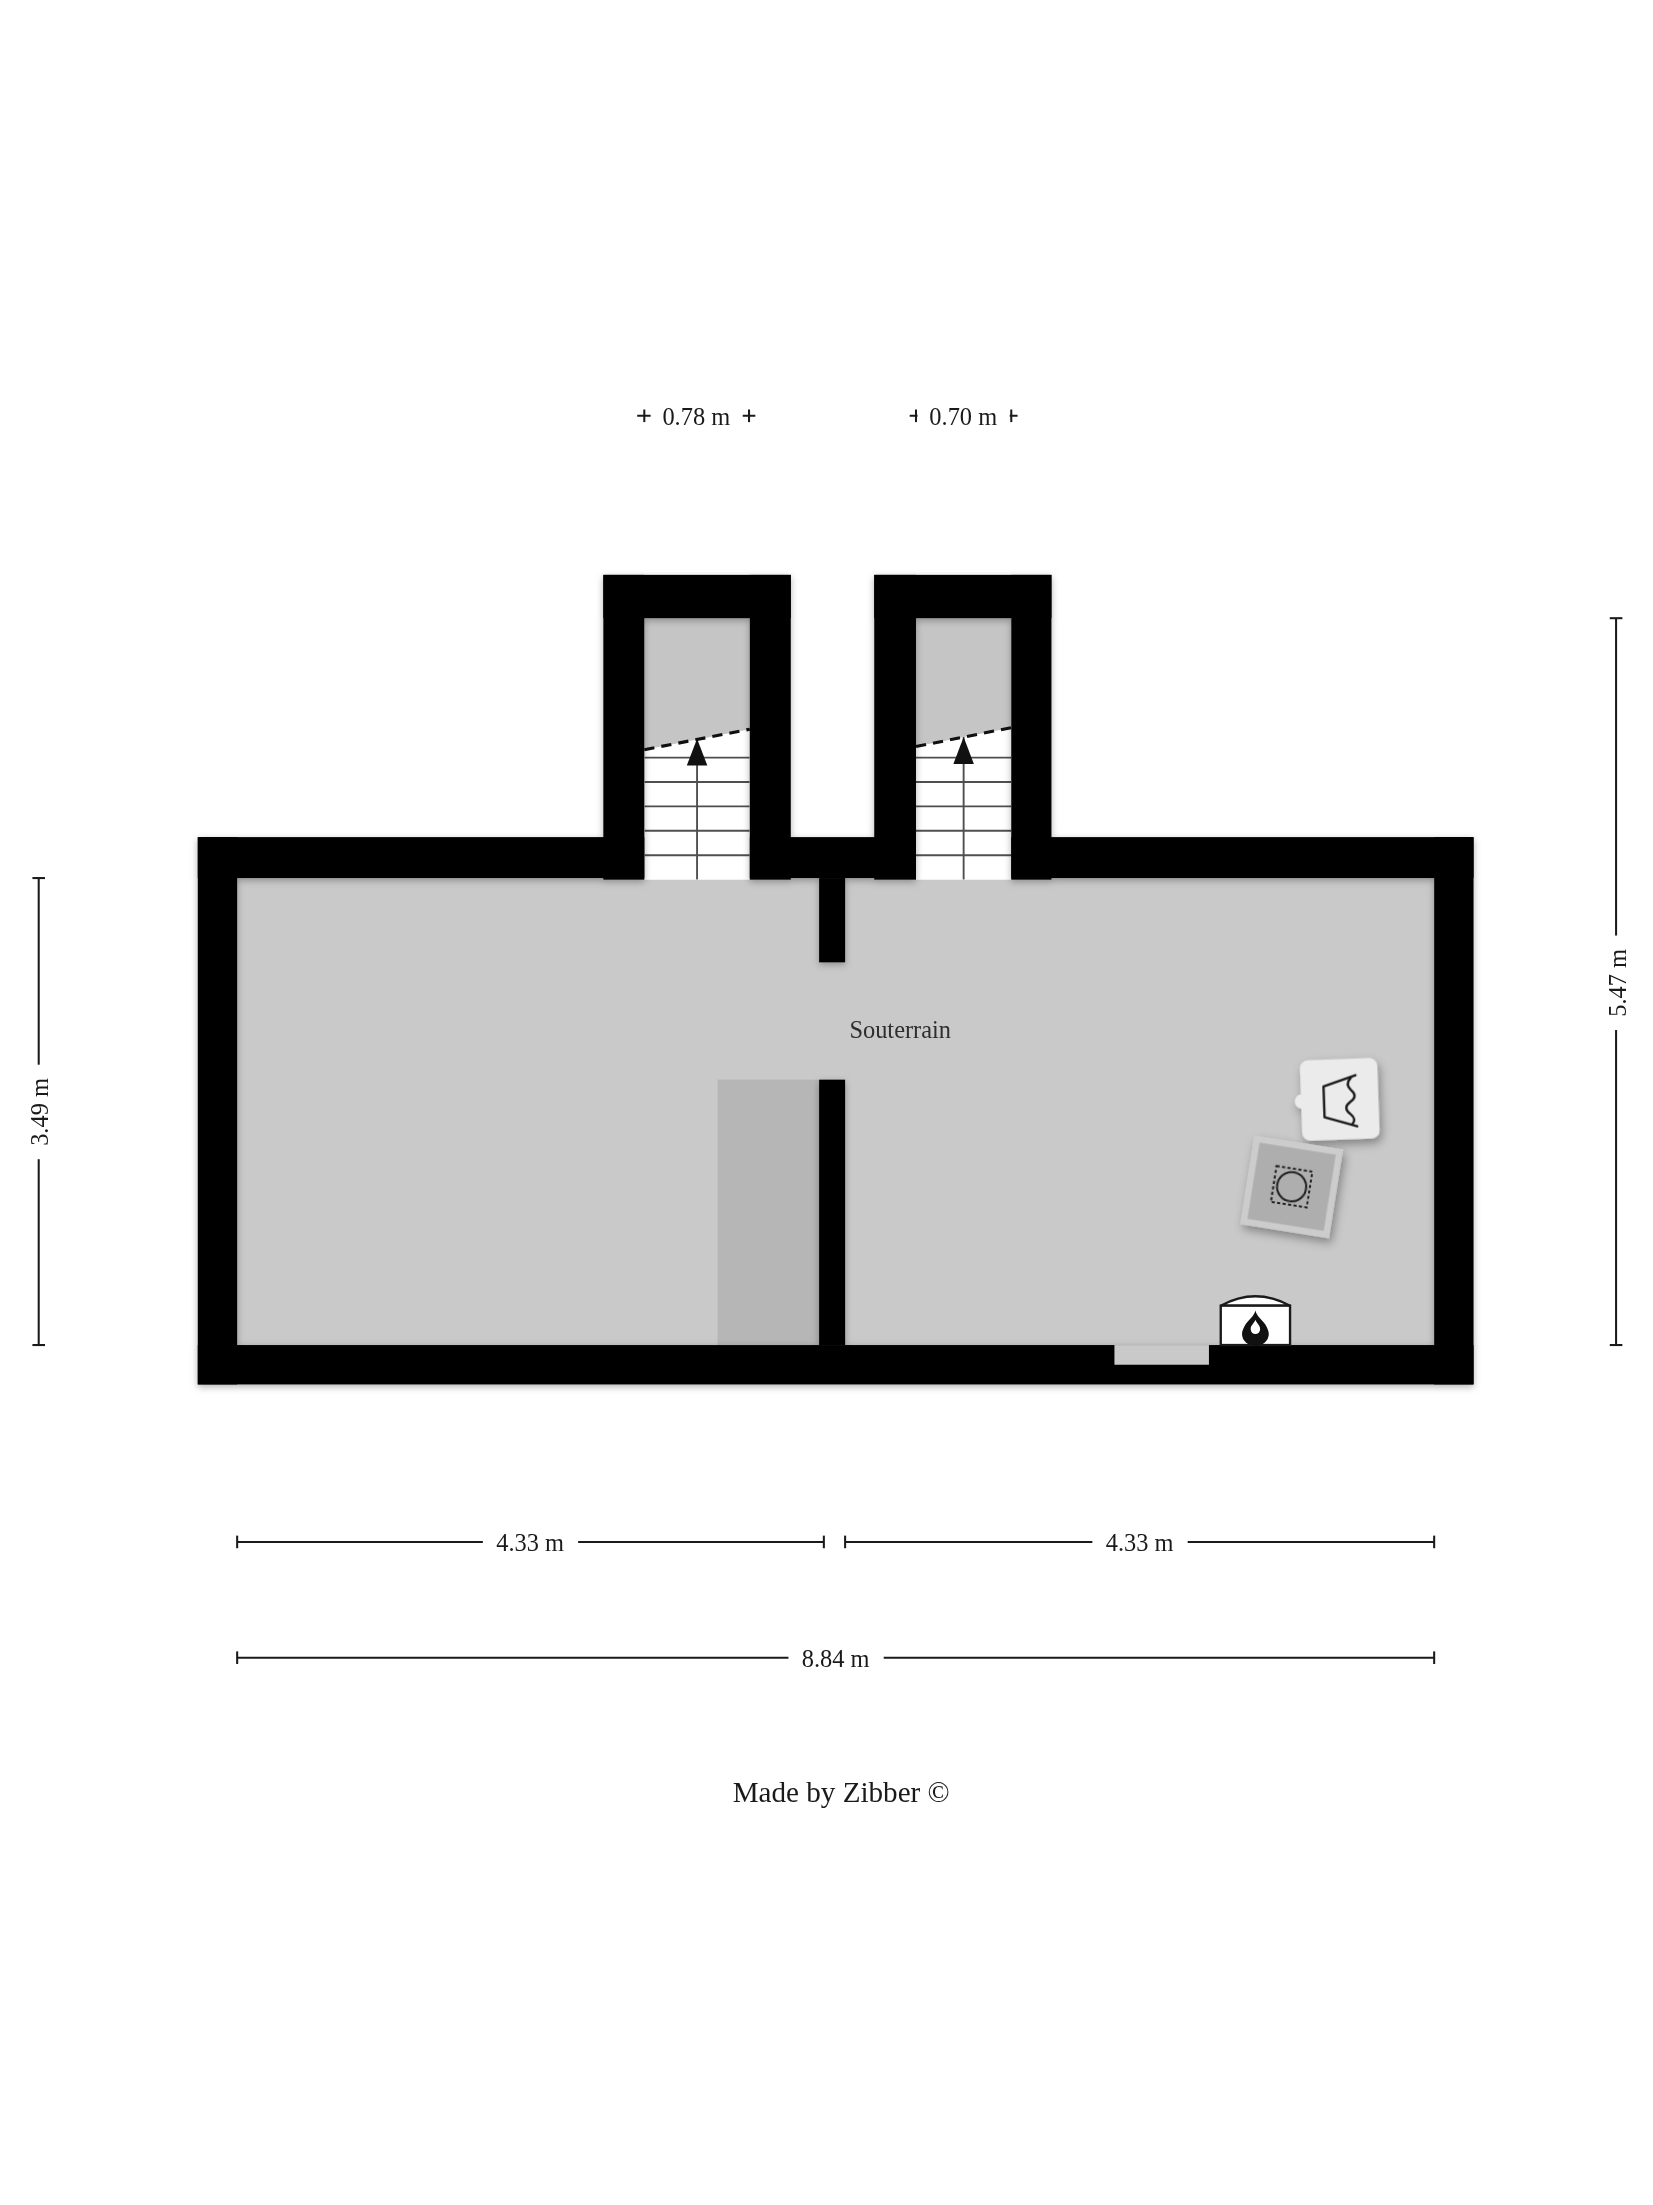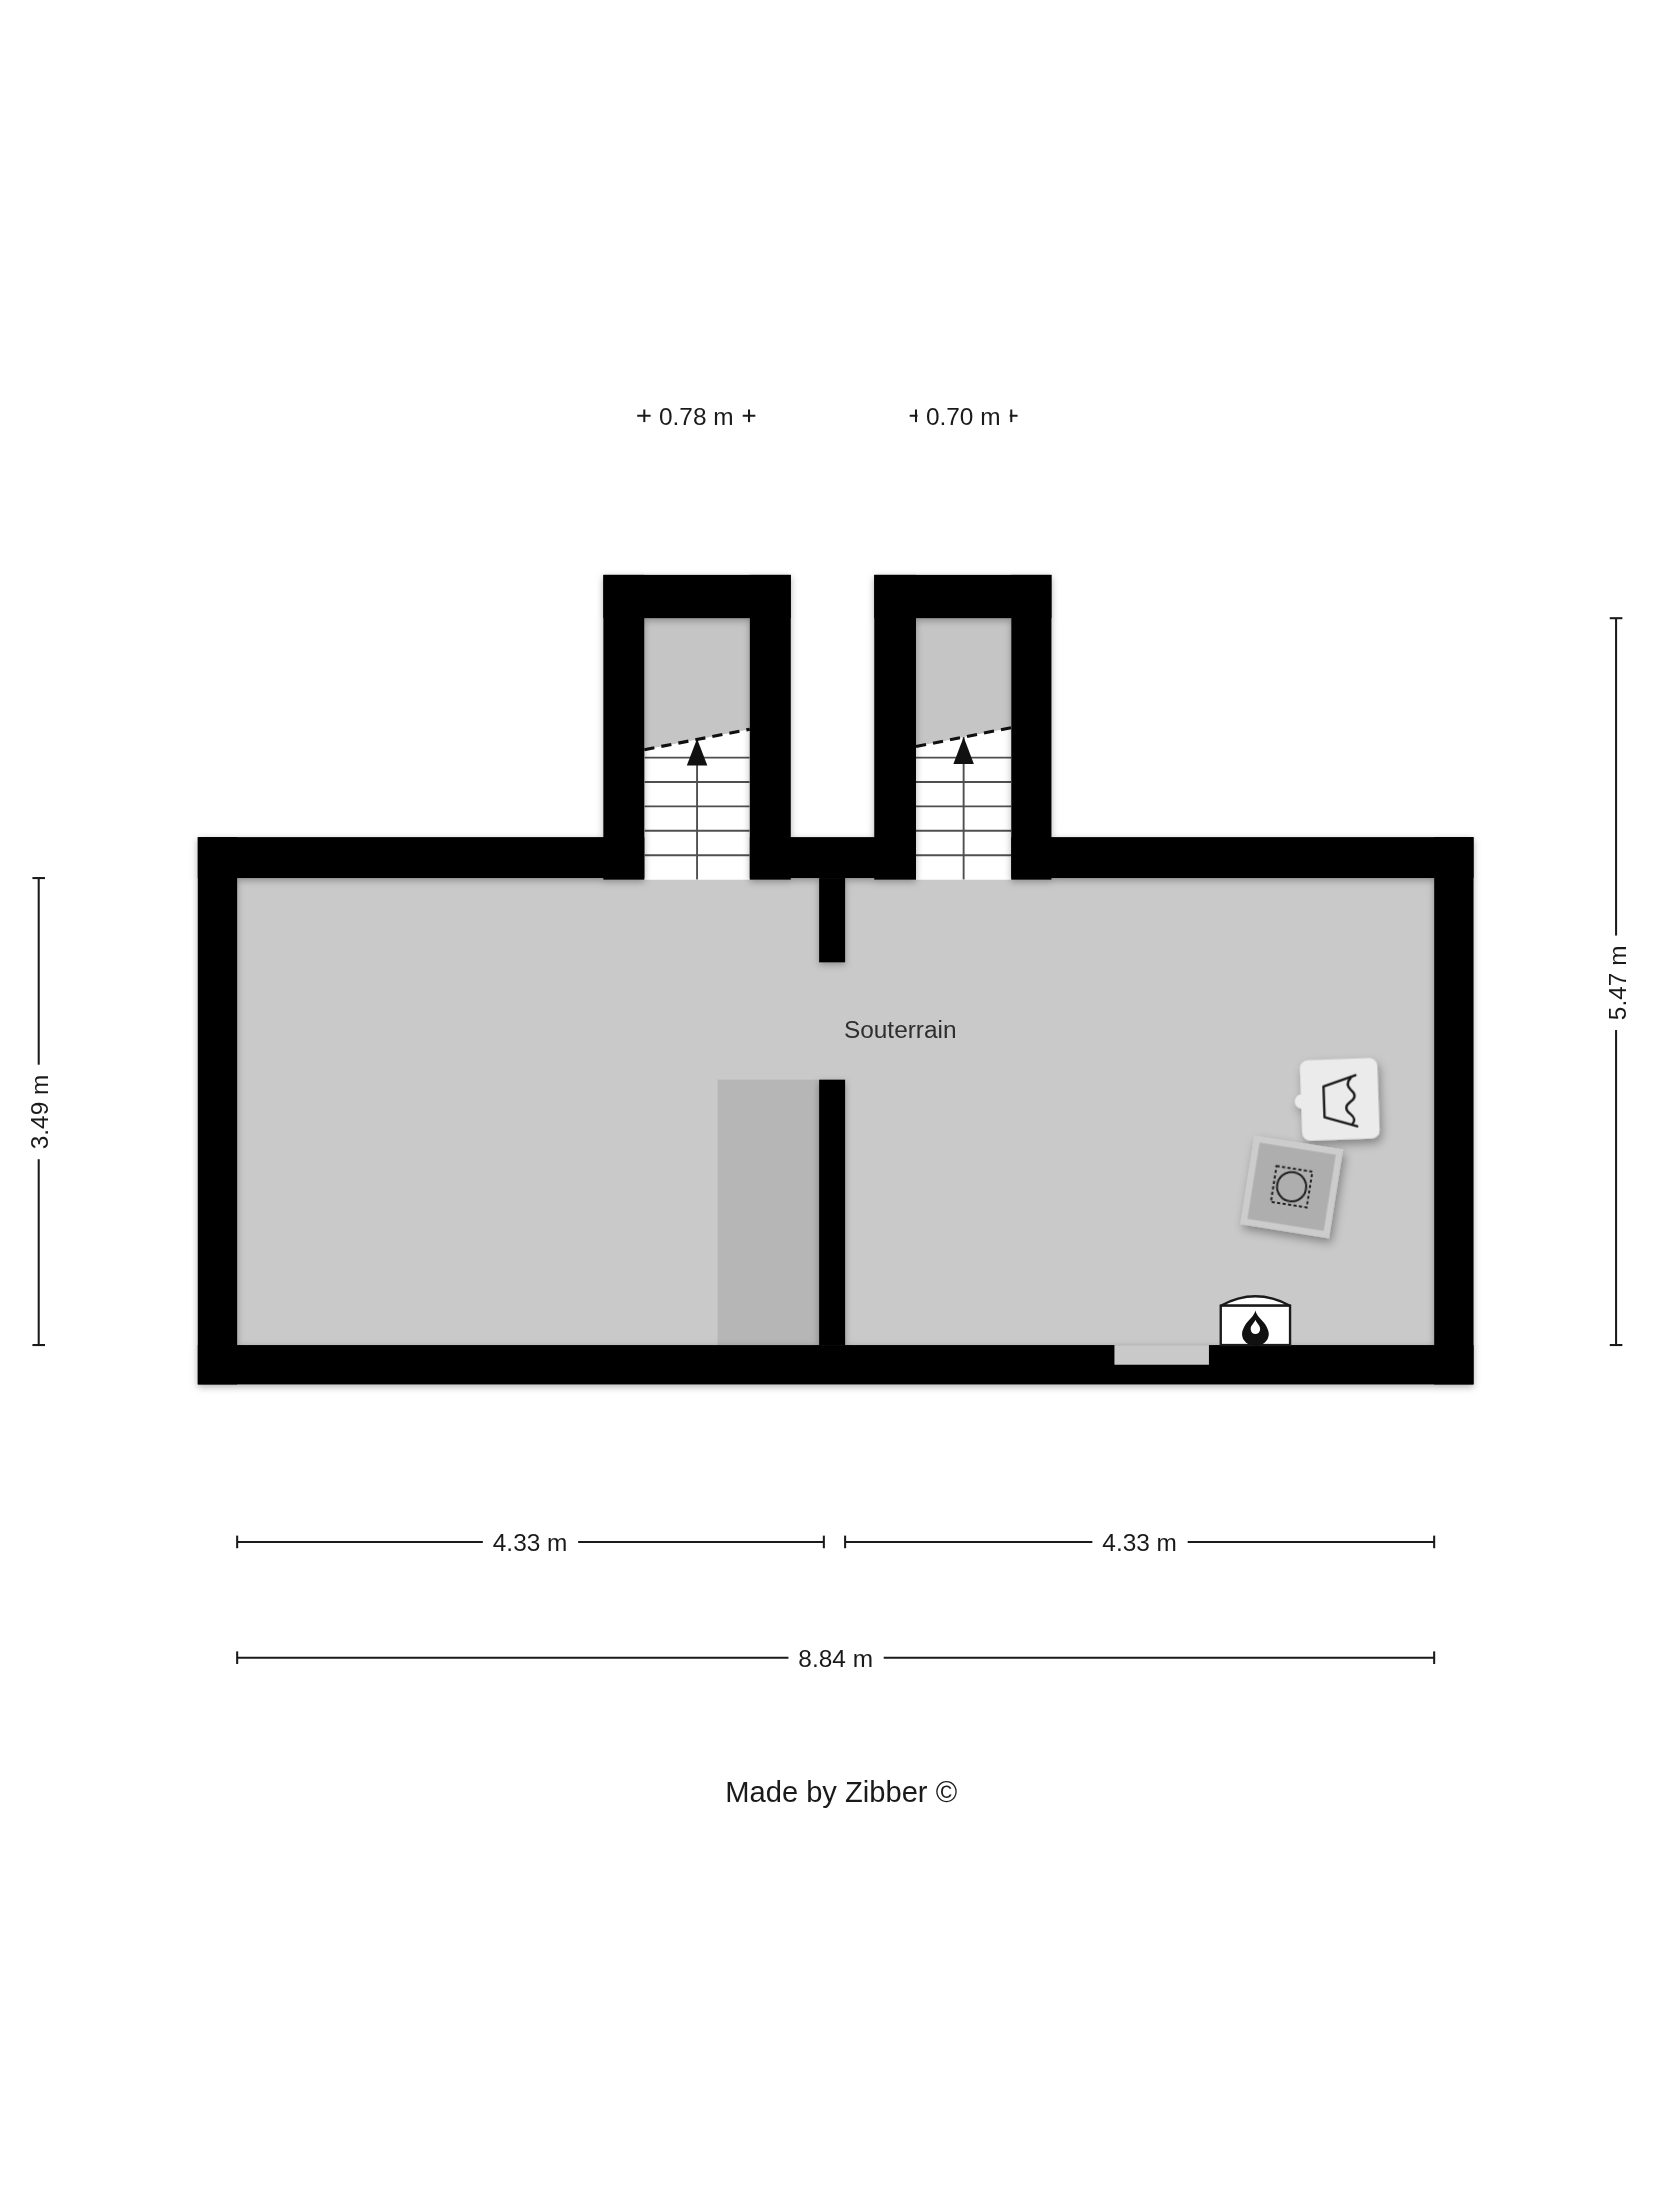--- a/index.html
+++ b/index.html
@@ -1,17 +1,17 @@
 <!DOCTYPE html>
 <html style="font-size:12.6px"><head>
 <meta charset="utf-8">
 <style>
   html,body{margin:0;padding:0;background:#ffffff;}
   .page{position:relative;width:1654px;height:2205px;background:#ffffff;overflow:hidden;
-        font-family:Liberation Sans, sans-serif;}
+        font-family:Liberation Serif, serif;}
   svg{position:absolute;left:0;top:0;}
   text{fill:#1a1a1a;}
   .dim-text{font-size:31px;fill:#1a1a1a;}
   .room-text{font-size:31px;fill:#2e2e2e;}
   .credit-text{font-size:37px;fill:#1a1a1a;}
   .dimline{stroke:#1a1a1a;stroke-width:2.6;fill:none;}
   .tread{stroke:#4f4f4f;stroke-width:2.4;fill:none;}
   .breakline{stroke:#101010;stroke-width:4;fill:none;stroke-dasharray:13 9;}
   .glyph{stroke:#1a1a1a;stroke-width:3;fill:none;stroke-linejoin:round;stroke-linecap:round;}
 </style>

